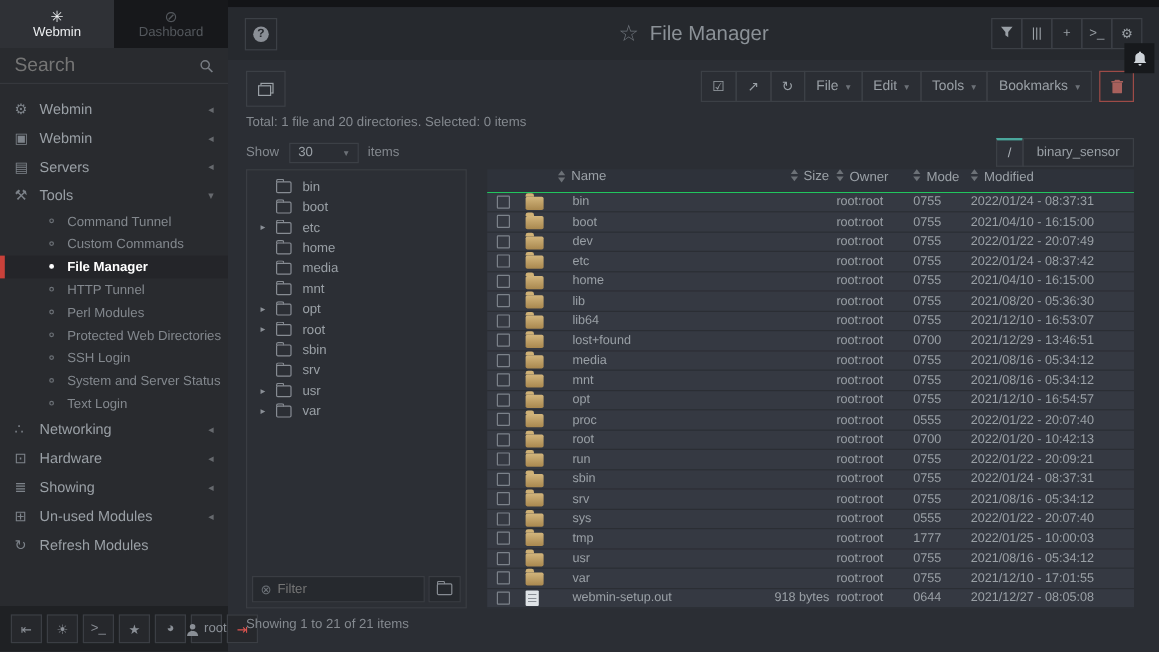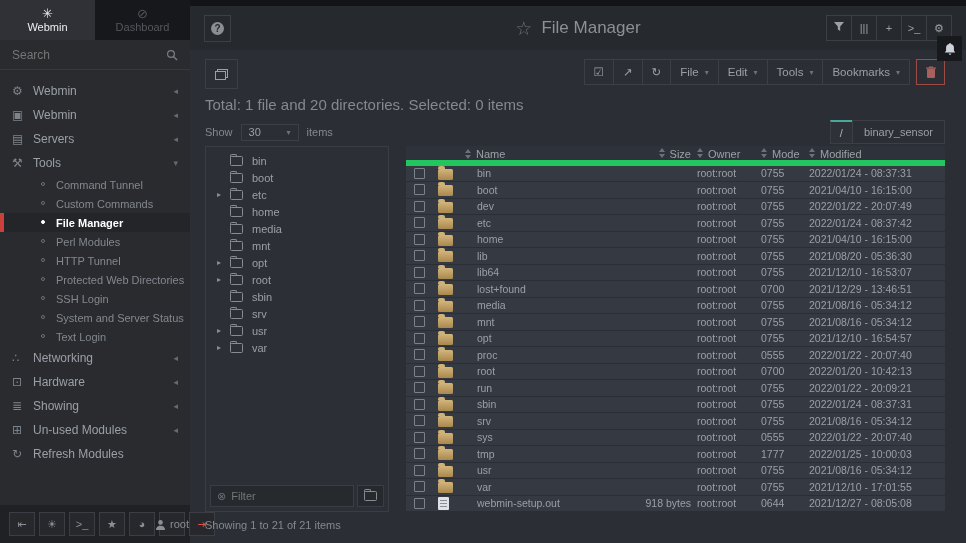--- a/index.html
+++ b/index.html
@@ -8,21 +8,21 @@
   .app{display:flex;width:966px;height:543px}
 
   
   .sidebar{width:190px;flex-shrink:0;background:#292b2f;position:relative;height:543px}
   .side-tabs{display:flex;height:40px}
   .side-tab{flex:1;display:flex;flex-direction:column;align-items:center;justify-content:center;gap:1px;font-size:11px;cursor:pointer}
   .side-tab .tab-icon{font-size:13px;line-height:1}
   .side-tab.active{background:#2f3136;color:#eceef0}
   .side-tab.inactive{background:#17181b;color:#54585d}
   .search-row{height:30px;display:flex;align-items:center;border-bottom:1px solid #36383d;padding:0 12px;gap:6px}
-  .search-row input{flex:1;background:transparent;border:none;outline:none;color:#a3a3a3;font-size:12px;min-width:0}
+  .search-row input{flex:1;background:transparent;border:none;outline:none;color:#a3a3a3;font-size:16px;min-width:0}
   .menu{padding-top:9px}
   .menu-item{height:24px;display:flex;align-items:center;padding:0 12px;font-size:12px;color:#9aa0a6;cursor:pointer}
   .mi-icon{width:21px;font-size:12px;color:#7d838a}
   .mi-caret{margin-left:auto;font-size:9px;color:#66696e}
   .sub-item{height:19px;display:flex;align-items:center;padding-left:56px;font-size:11px;color:#83888e;position:relative;cursor:pointer}
   .sub-bullet{position:absolute;left:41px;top:7px;width:4px;height:4px;border:1px solid #6c7177;border-radius:50%}
   .sub-item.active{color:#ffffff;background:rgba(0,0,0,.12);font-weight:bold}
   .sub-item.active::before{content:"";position:absolute;left:0;top:0;bottom:0;width:4px;background:#c9413a}
   .sub-item.active .sub-bullet{background:#fff;border-color:#fff}
   .side-footer{position:absolute;left:0;right:0;bottom:0;height:38px;background:#1f2124;display:flex;align-items:center;padding:0 9px;gap:4px}
@@ -47,42 +47,42 @@
   .dup-btn{width:33px;height:30px;border:1px solid #3c4046;display:flex;align-items:center;justify-content:center;background:transparent;cursor:pointer}
   .dup-icon{position:relative;width:13px;height:11px;display:inline-block}
   .dup-icon::before{content:"";position:absolute;right:0;top:0;width:9px;height:7px;border:1px solid #9aa0a6}
   .dup-icon::after{content:"";position:absolute;left:0;bottom:0;width:9px;height:7px;border:1px solid #9aa0a6;background:#2b2e34}
   .tb-right{margin-left:auto;display:flex;align-items:center}
   .tb-group{display:flex}
   .tb-btn{height:26px;min-width:28px;padding:0 9px;border:1px solid #3c4046;margin-left:-1px;display:flex;align-items:center;justify-content:center;color:#9aa0a6;font-size:11.5px;background:transparent;gap:6px;cursor:pointer;white-space:nowrap}
   .tb-btn .caret{font-size:8px;color:#6c7177}
   .trash-btn{margin-left:6px;height:26px;width:29px;border:1px solid #9e4b47;display:flex;align-items:center;justify-content:center;background:transparent;cursor:pointer}
 
-  .total-text{font-size:15px;color:#84898f;margin-top:7px}
+  .total-text{font-size:11px;color:#84898f;margin-top:7px}
   .show-row{margin-top:7px;display:flex;align-items:center;font-size:11px;color:#84898f}
   .select-box{width:58px;height:17px;border:1px solid #3c4046;margin:0 8px;display:flex;align-items:center;justify-content:space-between;padding:0 7px;color:#9aa0a6;cursor:pointer}
   .select-box .caret{font-size:8px;color:#6c7177}
   .crumbs{margin-left:auto;display:flex}
   .crumb-root{height:24px;padding:0 9px;border:1px solid #3c4046;border-top:2px solid #4aa79c;display:flex;align-items:center;color:#aab0b6;font-size:11px;background:#2e3138;cursor:pointer}
   .crumb-seg{height:24px;padding:0 11px;border:1px solid #3c4046;margin-left:-1px;display:flex;align-items:center;color:#9aa0a6;font-size:11px;background:transparent;cursor:pointer}
 
   .panels{display:flex;gap:17px;margin-top:2px;height:366px}
   .tree-panel{width:184px;flex-shrink:0;border:1px solid #3a3d43;background:#2c2f35;position:relative;padding-top:5px}
   .tree-item{height:17px;display:flex;align-items:center;font-size:11px;color:#9aa0a6;padding-left:11px;cursor:pointer}
   .expander{width:13px;font-size:8px;color:#8a8f96}
   .ficon-o{width:13px;height:10px;border:1px solid #878c93;border-radius:1.5px;position:relative;margin-right:9px;flex-shrink:0}
   .ficon-o::before{content:"";position:absolute;top:-3px;left:-1px;width:5px;height:2px;border:1px solid #878c93;border-bottom:none;border-radius:2px 2px 0 0}
   .filter-bar{position:absolute;left:4px;right:4px;bottom:4px;height:22px;display:flex;gap:3px}
   .filter-input{flex:1;border:1px solid #3a3d43;background:#26292e;display:flex;align-items:center;padding:0 6px;gap:5px;min-width:0}
   .filter-input input{flex:1;background:transparent;border:none;outline:none;color:#9aa0a6;font-size:11px;min-width:0}
   .filter-x{color:#6c7177;font-size:11px}
   .filter-folder-btn{width:27px;border:1px solid #3a3d43;background:#26292e;display:flex;align-items:center;justify-content:center;cursor:pointer}
 
   .table-panel{flex:1;display:flex;flex-direction:column;min-width:0}
-  .thead{height:20px;display:flex;align-items:flex-end;background:#2e323a;border-bottom:6px solid #22c55e;font-size:11px;color:#9ba1a7}
+  .thead{height:20px;display:flex;align-items:flex-start;background:#2e323a;border-bottom:1px solid #22c55e;font-size:11px;color:#9ba1a7}
   .trow{height:16.5px;display:flex;align-items:center;background:#353942;border-bottom:1px solid #2b2e34;font-size:10.5px;color:#9aa0a6;cursor:pointer}
   .col-cb{width:26px;display:flex;justify-content:center;flex-shrink:0}
   .col-icon{width:30px;display:flex;justify-content:flex-start;padding-left:6px;flex-shrink:0}
   .col-name{flex:1;padding-left:15px;display:flex;align-items:center;overflow:hidden;white-space:nowrap}
   .col-size{width:80px;display:flex;justify-content:flex-end;padding-right:6px;flex-shrink:0}
   .col-owner{width:64px;flex-shrink:0}
   .col-mode{width:48px;flex-shrink:0}
   .col-date{width:136px;flex-shrink:0}
   .thead .col-name{padding-left:3px}
   .sort{display:inline-block;width:7px;height:10px;position:relative;margin-right:4px;flex-shrink:0}
@@ -147,25 +147,25 @@
         <div class="sub-item">
           <span class="sub-bullet"></span>
           <span>Custom Commands</span>
         </div>
         <div class="sub-item active">
           <span class="sub-bullet"></span>
           <span>File Manager</span>
         </div>
         <div class="sub-item">
           <span class="sub-bullet"></span>
+          <span>HTTP Tunnel</span>
+        </div>
+        <div class="sub-item">
+          <span class="sub-bullet"></span>
           <span>Perl Modules</span>
-        </div>
-        <div class="sub-item">
-          <span class="sub-bullet"></span>
-          <span>HTTP Tunnel</span>
         </div>
         <div class="sub-item">
           <span class="sub-bullet"></span>
           <span>Protected Web Directories</span>
         </div>
         <div class="sub-item">
           <span class="sub-bullet"></span>
           <span>SSH Login</span>
         </div>
         <div class="sub-item">

